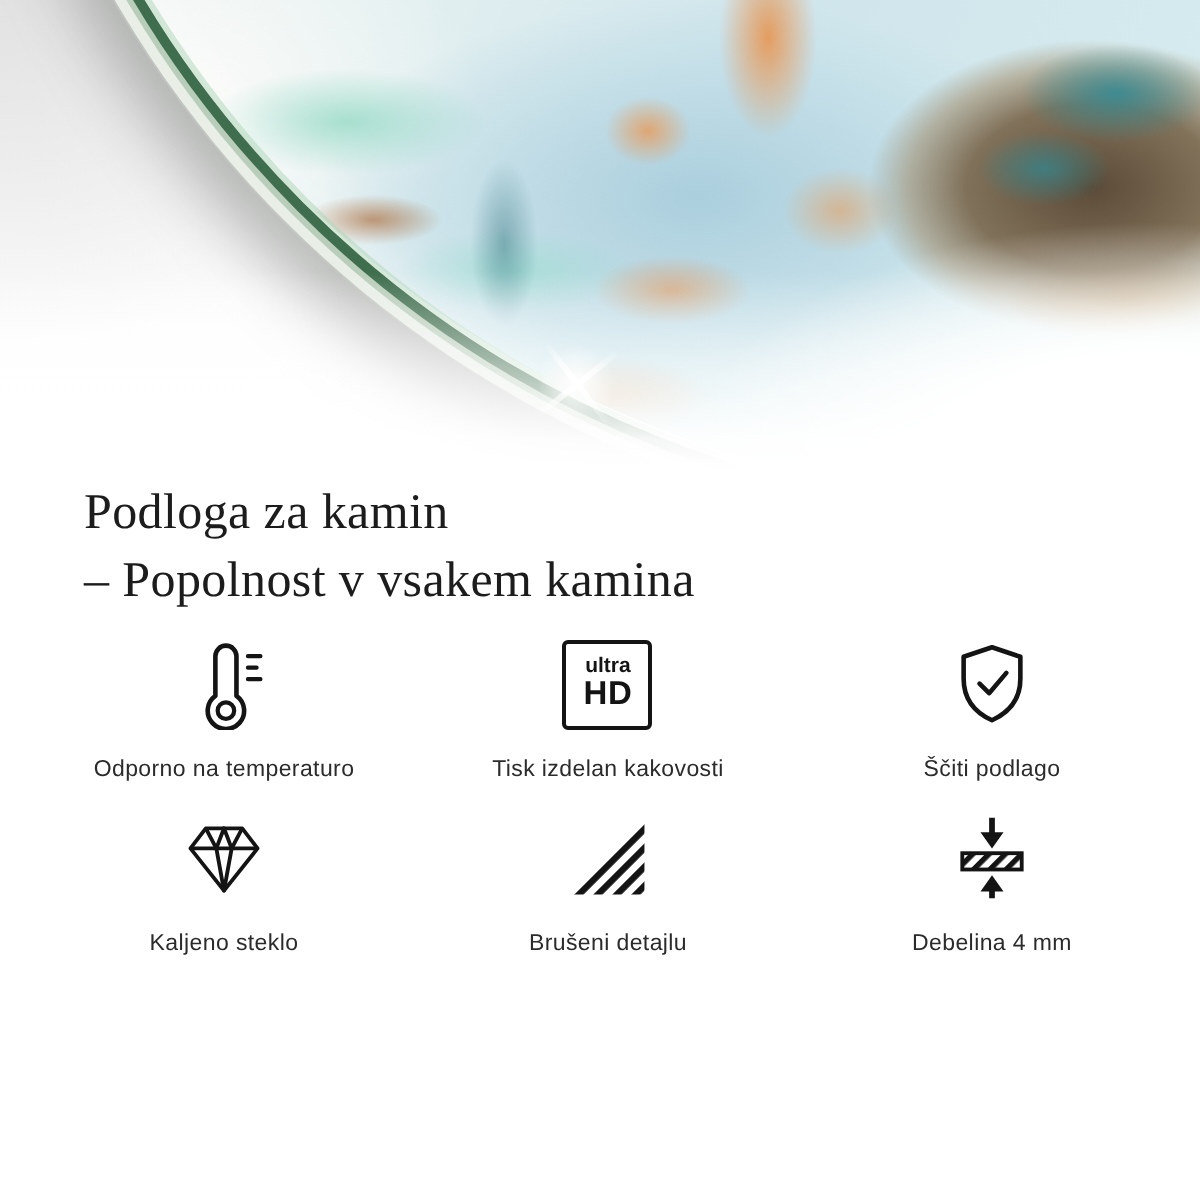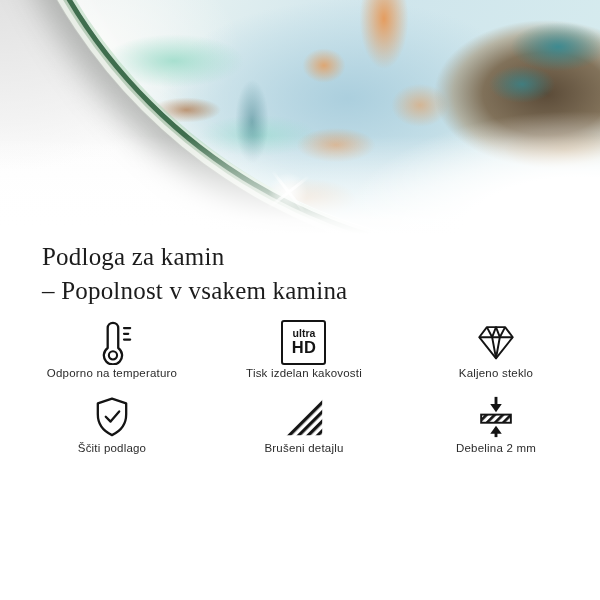--- a/index.html
+++ b/index.html
@@ -97,21 +97,21 @@
     display:grid; grid-template-columns:repeat(3,192px);
     row-gap:12px; justify-items:center;
   }
   .feature { display:flex; flex-direction:column; align-items:center; text-align:center; }
   .icon-box {
     width:48px; height:48px; display:flex; align-items:center; justify-content:center;
     color:var(--icon-stroke,#141414);
   }
   .icon-box svg { width:46px; height:46px; display:block; }
   .flabel {
-    margin-top:0; font-size:11.5px; line-height:15px;
+    margin-top:12px; font-size:11.5px; line-height:15px;
     color:var(--label-text,#2b2b2b); letter-spacing:0.2px;
   }
   .uhd {
     width:41px; height:41px; border:2.6px solid currentColor; border-radius:3px;
     display:flex; flex-direction:column; align-items:center; justify-content:center;
     color:var(--icon-stroke,#141414);
   }
   .uhd-top { font-size:10.5px; font-weight:600; line-height:11px; }
   .uhd-bottom { font-size:16.5px; font-weight:700; line-height:17px; letter-spacing:0.3px; }
 </style>
@@ -153,37 +153,37 @@
           <div class="uhd">
             <span class="uhd-top">ultra</span>
             <span class="uhd-bottom">HD</span>
           </div>
         </div>
         <div class="flabel">Tisk izdelan kakovosti</div>
       </div>
 
       <div class="feature">
         <div class="icon-box">
+          <svg viewBox="0 0 48 48" fill="none">
+            <path d="M24 4.8 38.8 9.8v11.4c0 11-6.5 17.9-14.8 21.7C15.7 39.1 9.2 32.2 9.2 21.2V9.8z" stroke="currentColor" stroke-width="2.4" stroke-linejoin="round"></path>
+            <path d="M17.5 23.8l5 5 9-10.6" stroke="currentColor" stroke-width="2.4" stroke-linecap="round" stroke-linejoin="round"></path>
+          </svg>
+        </div>
+        <div class="flabel">Ščiti podlago</div>
+      </div>
+
+      <div class="feature">
+        <div class="icon-box">
           <svg viewBox="0 0 48 48" fill="none" stroke="currentColor" stroke-width="2" stroke-linejoin="round">
             <path d="M14.5 8.5h19l8 10.5L24 41 6.5 19z"></path>
             <path d="M6.5 19h35"></path>
             <path d="M14.5 8.5 20 19 24 8.5 28 19l5.5-10.5M20 19l4 22 4-22"></path>
           </svg>
         </div>
         <div class="flabel">Kaljeno steklo</div>
-      </div>
-
-      <div class="feature">
-        <div class="icon-box">
-          <svg viewBox="0 0 48 48" fill="none">
-            <path d="M24 4.8 38.8 9.8v11.4c0 11-6.5 17.9-14.8 21.7C15.7 39.1 9.2 32.2 9.2 21.2V9.8z" stroke="currentColor" stroke-width="2.4" stroke-linejoin="round"></path>
-            <path d="M17.5 23.8l5 5 9-10.6" stroke="currentColor" stroke-width="2.4" stroke-linecap="round" stroke-linejoin="round"></path>
-          </svg>
-        </div>
-        <div class="flabel">Ščiti podlago</div>
       </div>
 
       <div class="feature">
         <div class="icon-box">
           <svg viewBox="0 0 48 48">
             <defs>
               <pattern id="hb" width="7" height="7" patternUnits="userSpaceOnUse" patternTransform="rotate(45)">
                 <rect width="3.4" height="7" fill="currentColor"></rect>
               </pattern>
             </defs>
@@ -201,18 +201,18 @@
                 <rect width="2.8" height="6" fill="currentColor"></rect>
               </pattern>
             </defs>
             <rect x="8.5" y="21.5" width="31" height="8.5" fill="url(#ht)" stroke="currentColor" stroke-width="2"></rect>
             <path d="M24 3v8" stroke="currentColor" stroke-width="3"></path>
             <polygon points="18,10.5 30,10.5 24,19" fill="currentColor"></polygon>
             <path d="M24 45v-8" stroke="currentColor" stroke-width="3"></path>
             <polygon points="18,41.5 30,41.5 24,33" fill="currentColor"></polygon>
           </svg>
         </div>
-        <div class="flabel">Debelina 2 mm</div>
+        <div class="flabel">Debelina 4 mm</div>
       </div>
 
     </div>
   </div>
 </div>
 
 </body></html>

